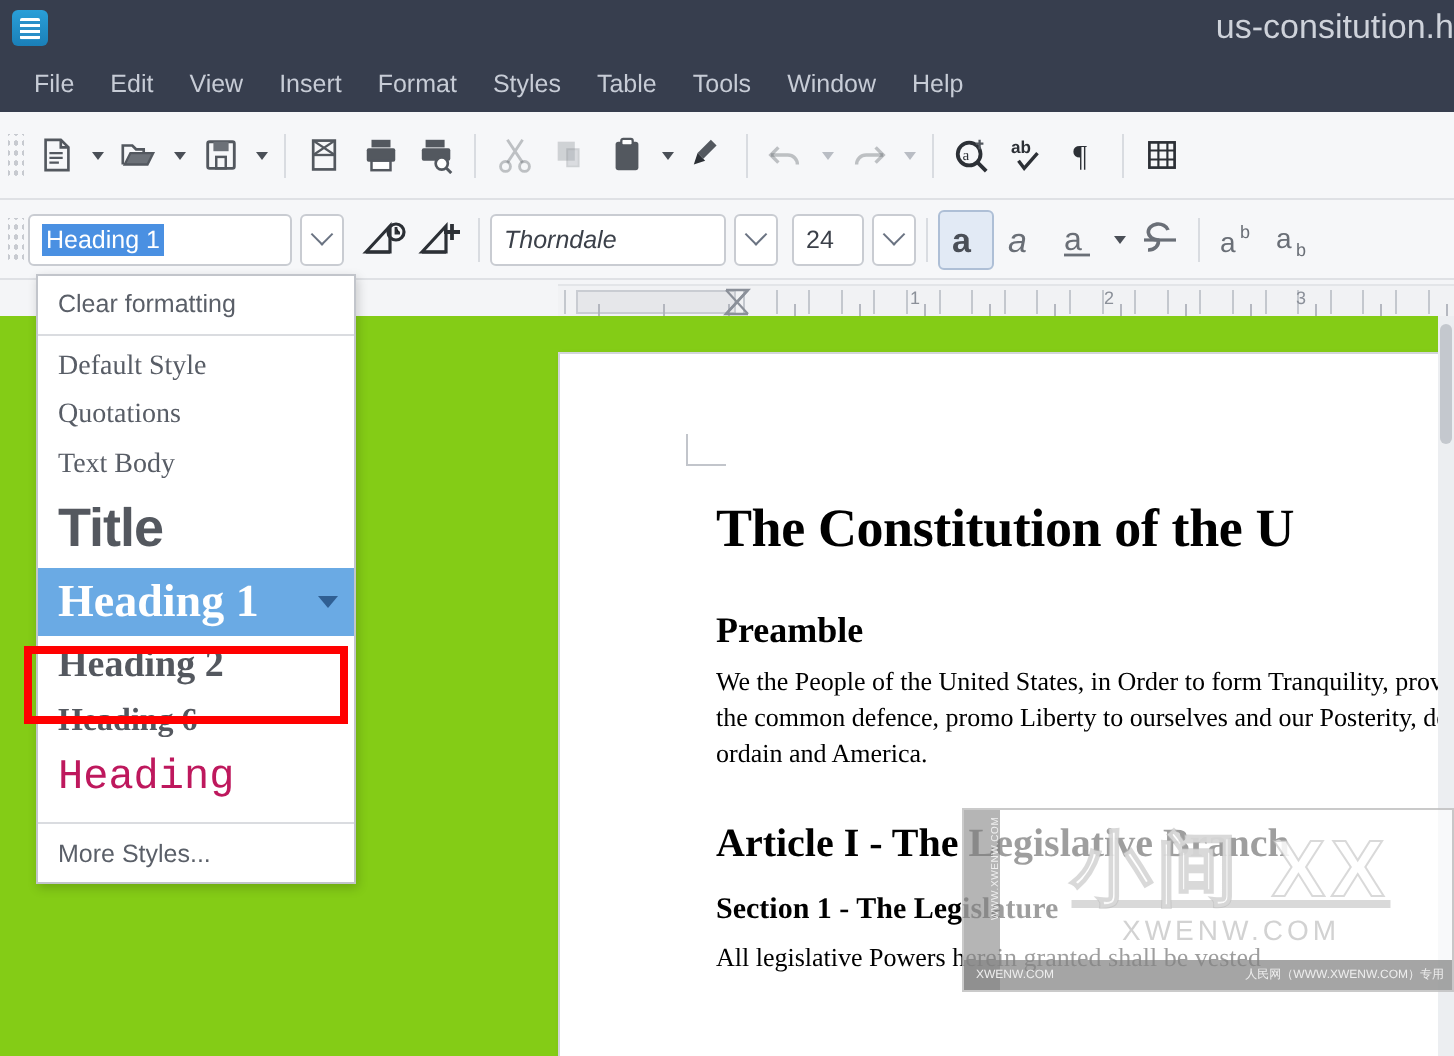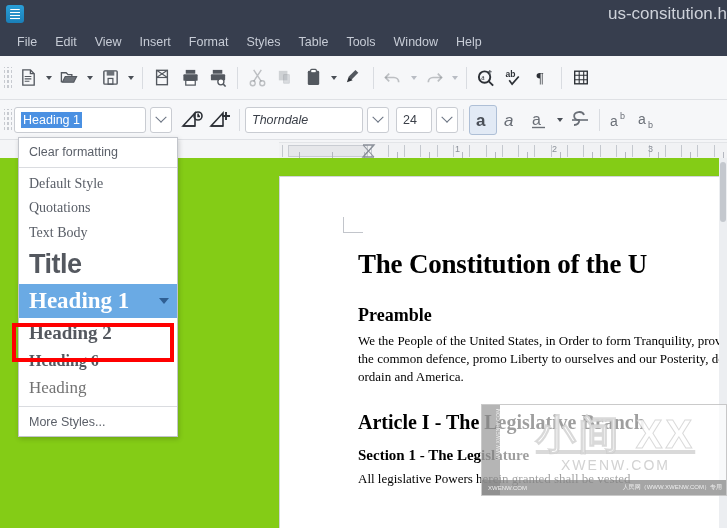--- a/index.html
+++ b/index.html
@@ -98,21 +98,21 @@
   .dd-item.sans { font-family:"Liberation Sans", sans-serif; font-size:12.5px; color:#5a5f68; }
   .dd-sep { height:1px; background:#dadce0; margin:4px 0; }
   .dd-default  { font-size:14px; }
   .dd-textbody { font-size:14px; }
   .dd-quot     { font-size:14px; }
   .dd-title    { font-family:"Liberation Sans", sans-serif; font-size:27px; font-weight:bold; color:#54585f; letter-spacing:-.5px; }
   .dd-subtitle { font-family:"Liberation Sans", sans-serif; font-size:19px; color:#6d727a; }
   .dd-h1 { font-size:23px; font-weight:bold; color:#fff; position:relative; }
   .dd-h2 { font-size:19px; font-weight:bold; color:#54585f; }
   .dd-h3 { font-size:16px; font-weight:bold; color:#54585f; }
-  .dd-heading { font-family:Liberation Serif, serif; font-size:17px; color:#737373; }
+  .dd-heading { font-family:Liberation Mono, monospace; font-size:21px; color:#be185d; }
 
   .dd-h1-row { background:#6aaae4; }
   .h1-caret { position:absolute; right:8px; top:50%; transform:translateY(-50%);
     border-left:5px solid transparent; border-right:5px solid transparent; border-top:6px solid #2f5f93; }
 
   .redbox {
     position:absolute; left:12px; top:323px; width:162px; height:39px;
     border:4px solid #ff0000; z-index:60; pointer-events:none;
   }
 

